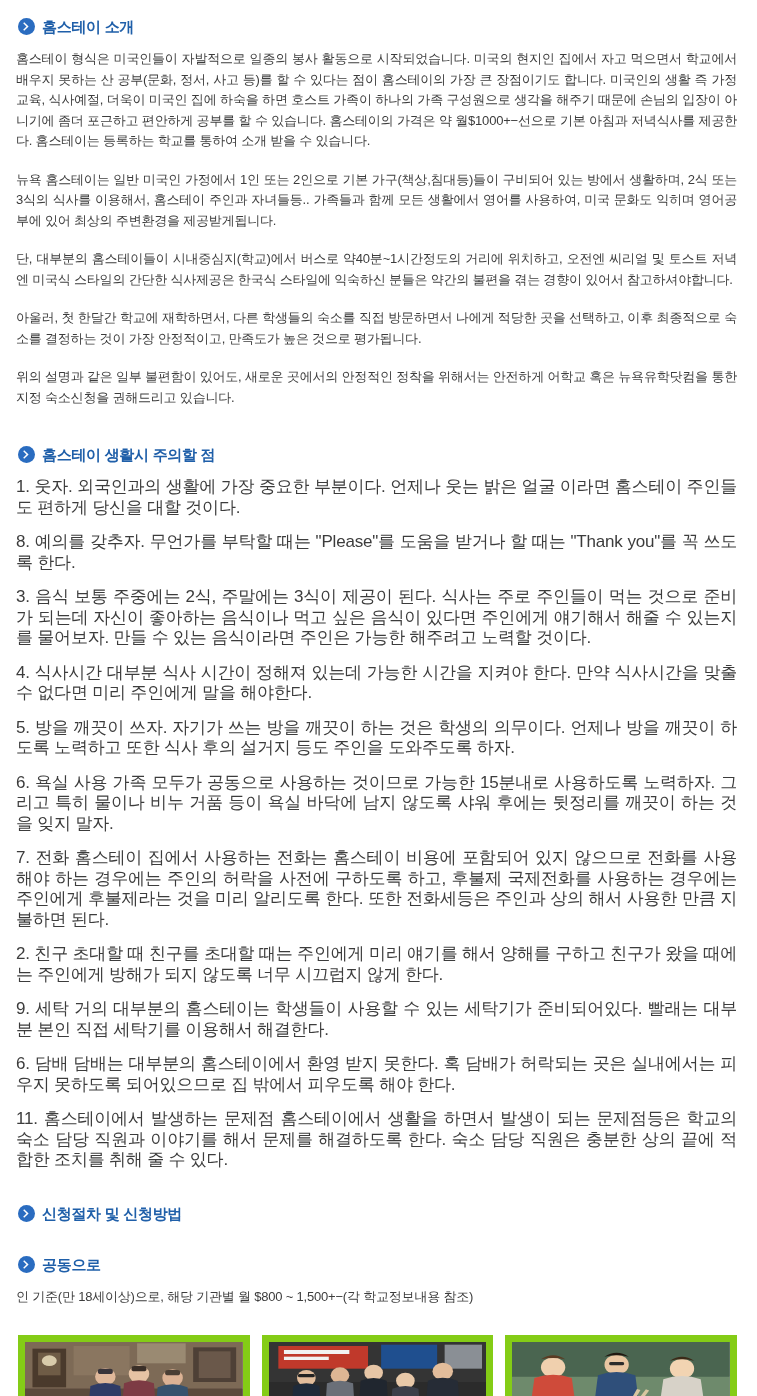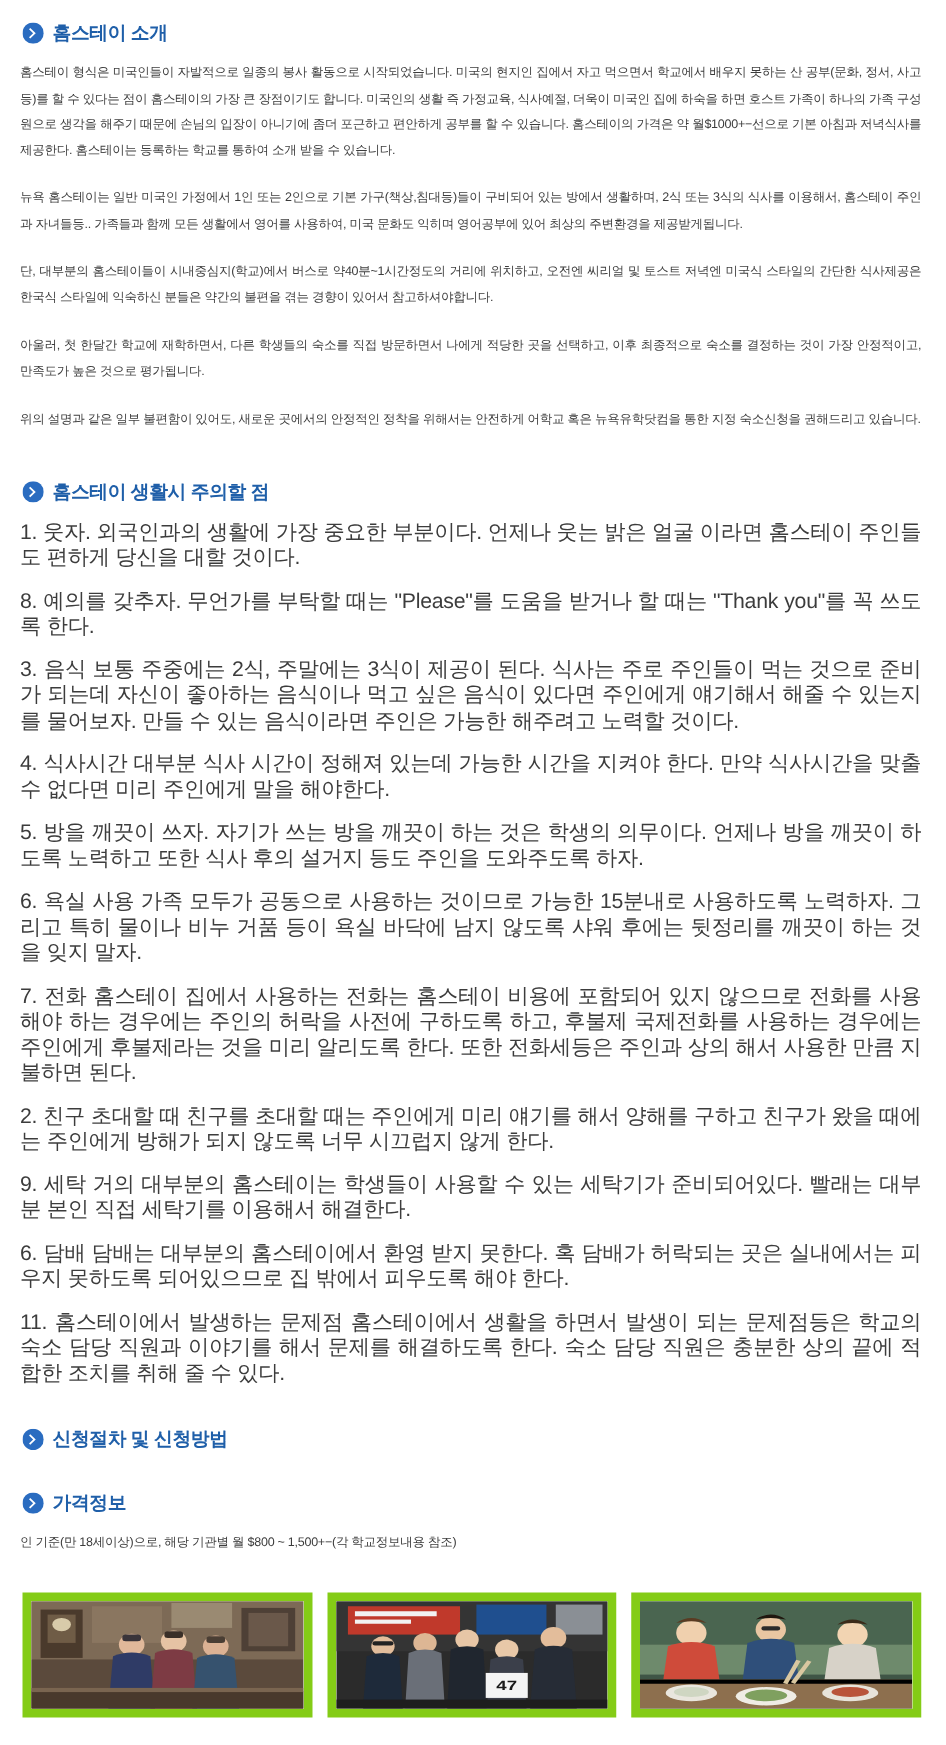--- a/index.html
+++ b/index.html
@@ -34,21 +34,21 @@
   }
   .head-title {
     font-size: 15px;
     font-weight: bold;
     color: #1f5fa9;
     letter-spacing: -0.3px;
     line-height: 17px;
   }
   
   .para {
-    font-size: 10px;
+    font-size: 13px;
     line-height: 20.5px;
     color: #3c3c3c;
     margin: 0 0 18px 2px;
     letter-spacing: -0.2px;
     text-align: justify;
     padding-right: 6px;
   }
   .para:last-child { margin-bottom: 0; }
   .block {
     margin-bottom: 28px;
@@ -141,21 +141,21 @@
   </div>
 
   <div class="block sect-price">
     <div class="section-head">
       <span class="head-icon">
         <svg viewBox="0 0 17 17" xmlns="http://www.w3.org/2000/svg">
           <circle cx="8.5" cy="8.5" r="8.5" fill="#2a6cc0"></circle>
           <path d="M6.2 4.3 L10.6 8.5 L6.2 12.7 L5.2 11.7 L8.5 8.5 L5.2 5.3 Z" fill="#ffffff"></path>
         </svg>
       </span>
-      <span class="head-title">가격정보</span>
+      <span class="head-title">공동으로</span>
     </div>
     <p class="para">인 기준(만 18세이상)으로, 해당 기관별 월 $800 ~ 1,500+−(각 학교정보내용 참조)</p>
   </div>
 
   <div class="photos">
 
     <div class="photo">
       <svg viewBox="0 0 233 129" xmlns="http://www.w3.org/2000/svg" preserveAspectRatio="none">
         <rect width="233" height="129" fill="#6d5a4a"></rect>
         <rect x="0" y="0" width="233" height="70" fill="#7d6a56"></rect>

